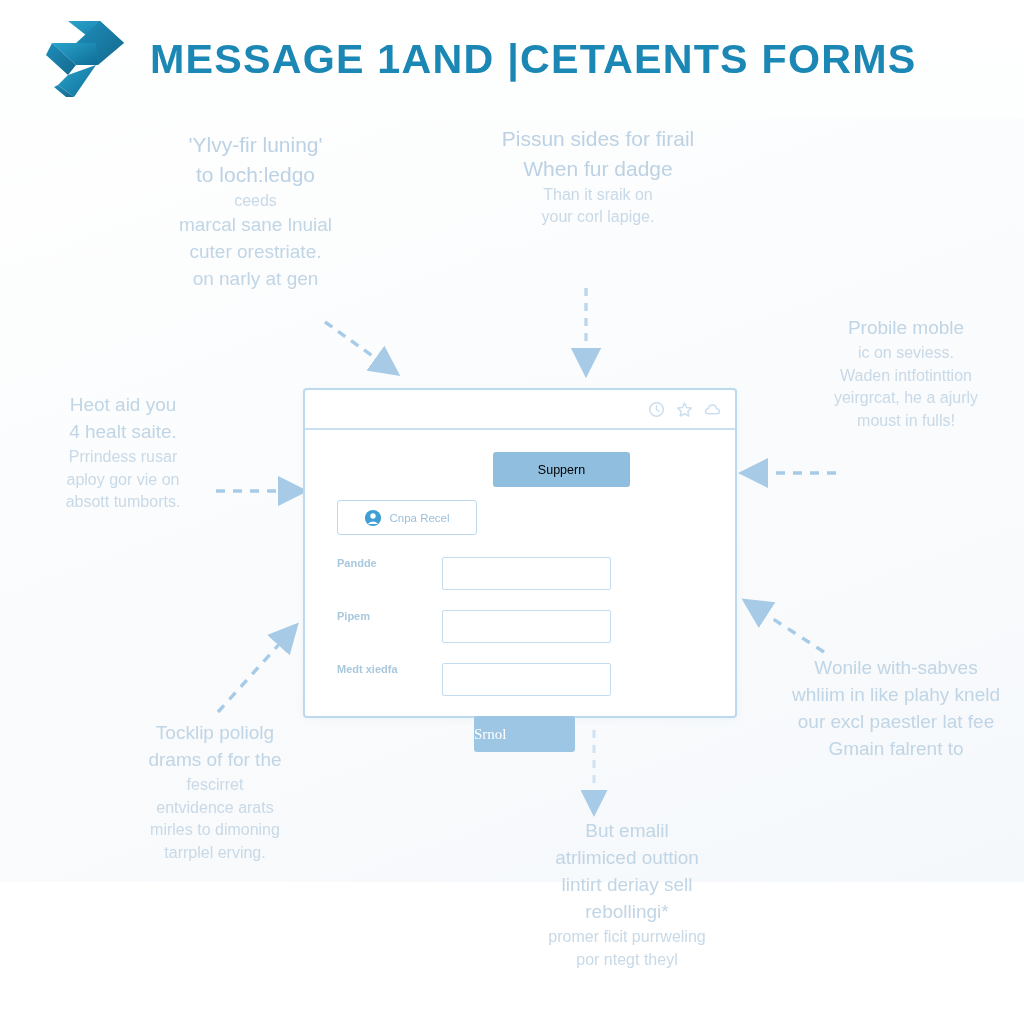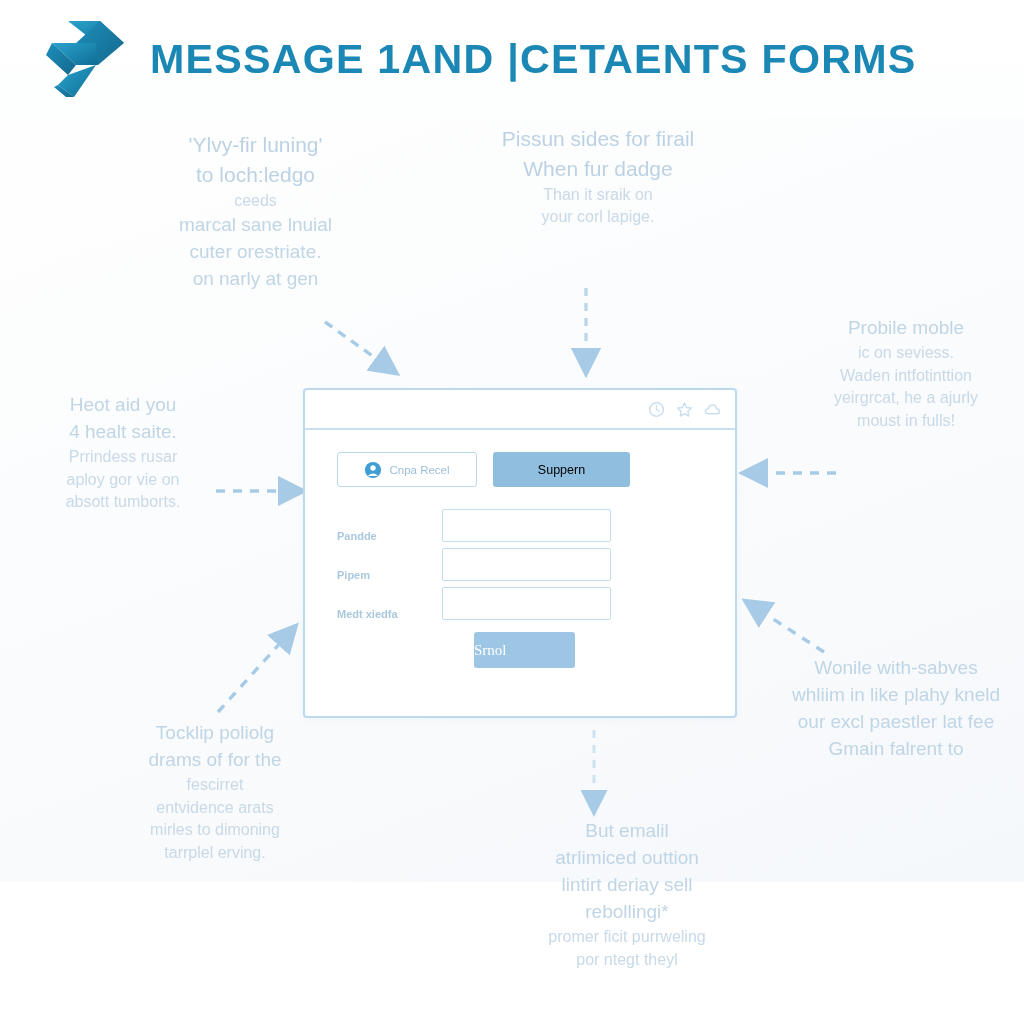--- a/index.html
+++ b/index.html
@@ -83,32 +83,33 @@
 
   #mock-buttons { display: flex; gap: 16px; margin-bottom: 22px; }
   #btn-compose {
     width: 140px; height: 35px;
     border: 1.5px solid #bcd9ee;
     border-radius: 3px;
     background: #ffffff;
     display: flex; align-items: center; justify-content: center; gap: 7px;
     color: #9cbfda; font-size: 11.5px;
     filter: blur(0.5px);
+    margin-top: 48px;
   }
   #avatar-icon { width: 18px; height: 18px; flex: 0 0 auto; }
   #btn-support {
     width: 137px; height: 35px;
     background: #8fbede;
     border-radius: 3px;
     display: flex; align-items: center; justify-content: center;
     color: #000000; font-size: 12.5px;
     filter: blur(0.5px);
   }
 
-  .form-row { display: flex; align-items: flex-end; margin-bottom: 6px; }
+  .form-row { display: flex; align-items: flex-start; margin-bottom: 20px; }
   .form-label {
     width: 105px;
     font-size: 11px; font-weight: bold;
     color: #a9c8de;
     filter: blur(0.6px);
   }
   .form-input {
     width: 169px; height: 33px;
     border: 1.5px solid #c4dcef;
     border-radius: 2px;

